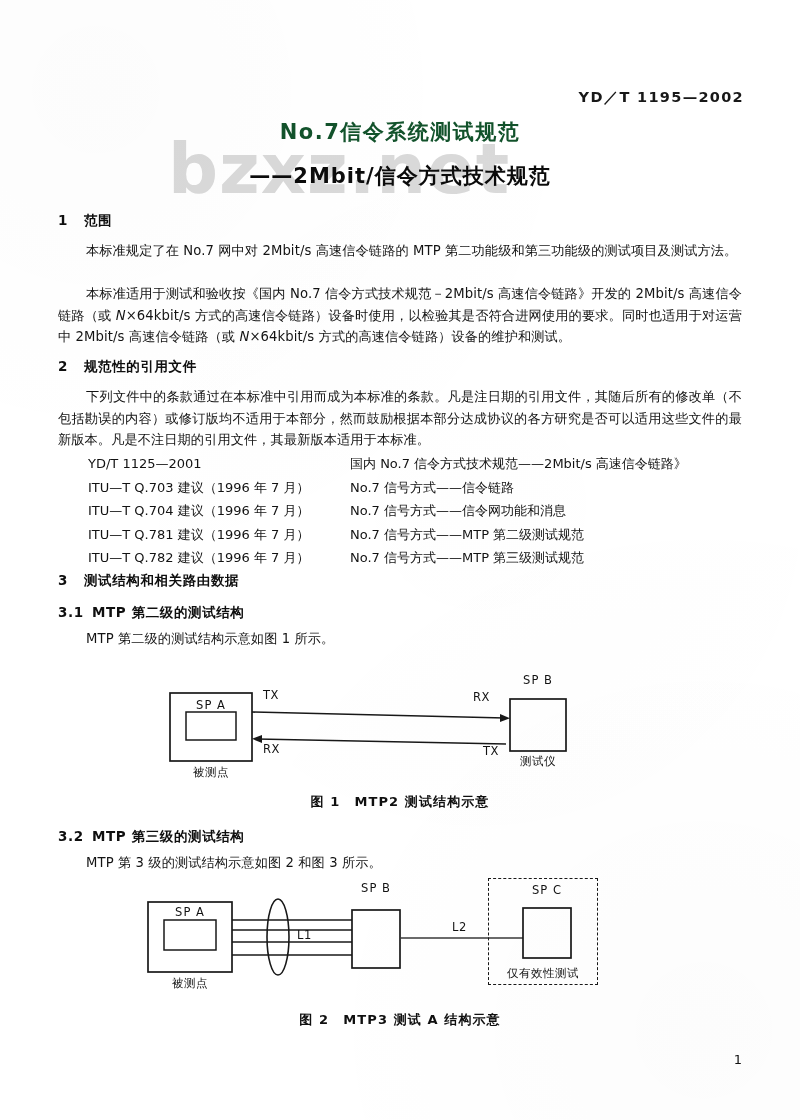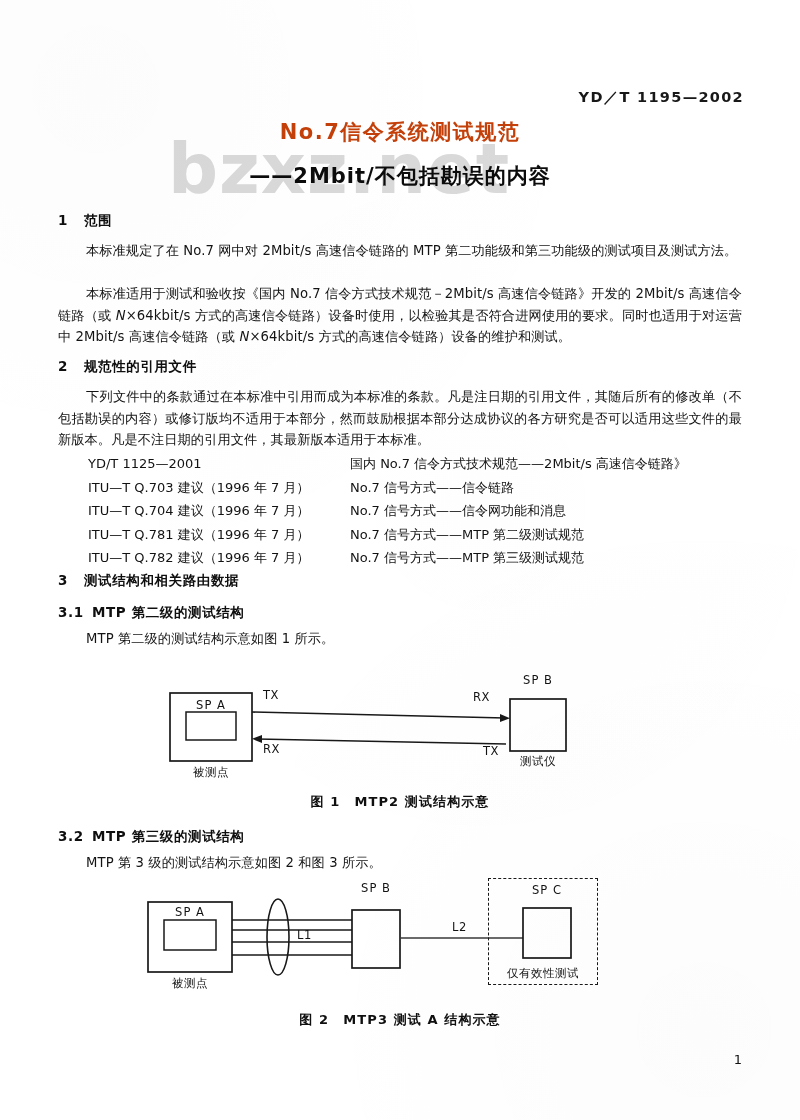--- a/index.html
+++ b/index.html
@@ -61,21 +61,21 @@
     position: absolute;
     left: 0; right: 0;
     top: 118px;
     text-align: center;
     z-index: 2;
   }
   #title-main {
     font-size: 21px;
     font-weight: bold;
     letter-spacing: 1.5px;
-    color: #c2410c;
+    color: #14532d;
   }
   #title-sub {
     margin-top: 16px;
     font-size: 21px;
     font-weight: bold;
     letter-spacing: 1px;
     color: #0d0d0d;
   }
   
   .sec-head {
@@ -197,21 +197,21 @@
 <body>
 
 <div id="page">
 
   <div id="doc-number">YD／T 1195—2002</div>
 
   <div id="watermark">bzxz.net</div>
 
   <div id="title-block">
     <div id="title-main">No.7信令系统测试规范</div>
-    <div id="title-sub">——2Mbit/不包括勘误的内容</div>
+    <div id="title-sub">——2Mbit/信令方式技术规范</div>
   </div>
 
   <div class="sec-head" style="top:212px;">
     <span class="num">1</span><span>范围</span>
   </div>
 
   <div class="para" style="top:240px;">
     <span class="indent"></span><span>本标准规定了在 No.7 网中对 2Mbit/s 高速信令链路的 MTP 第二功能级和第三功能级的测试项目及测试方法。</span>
   </div>
 

